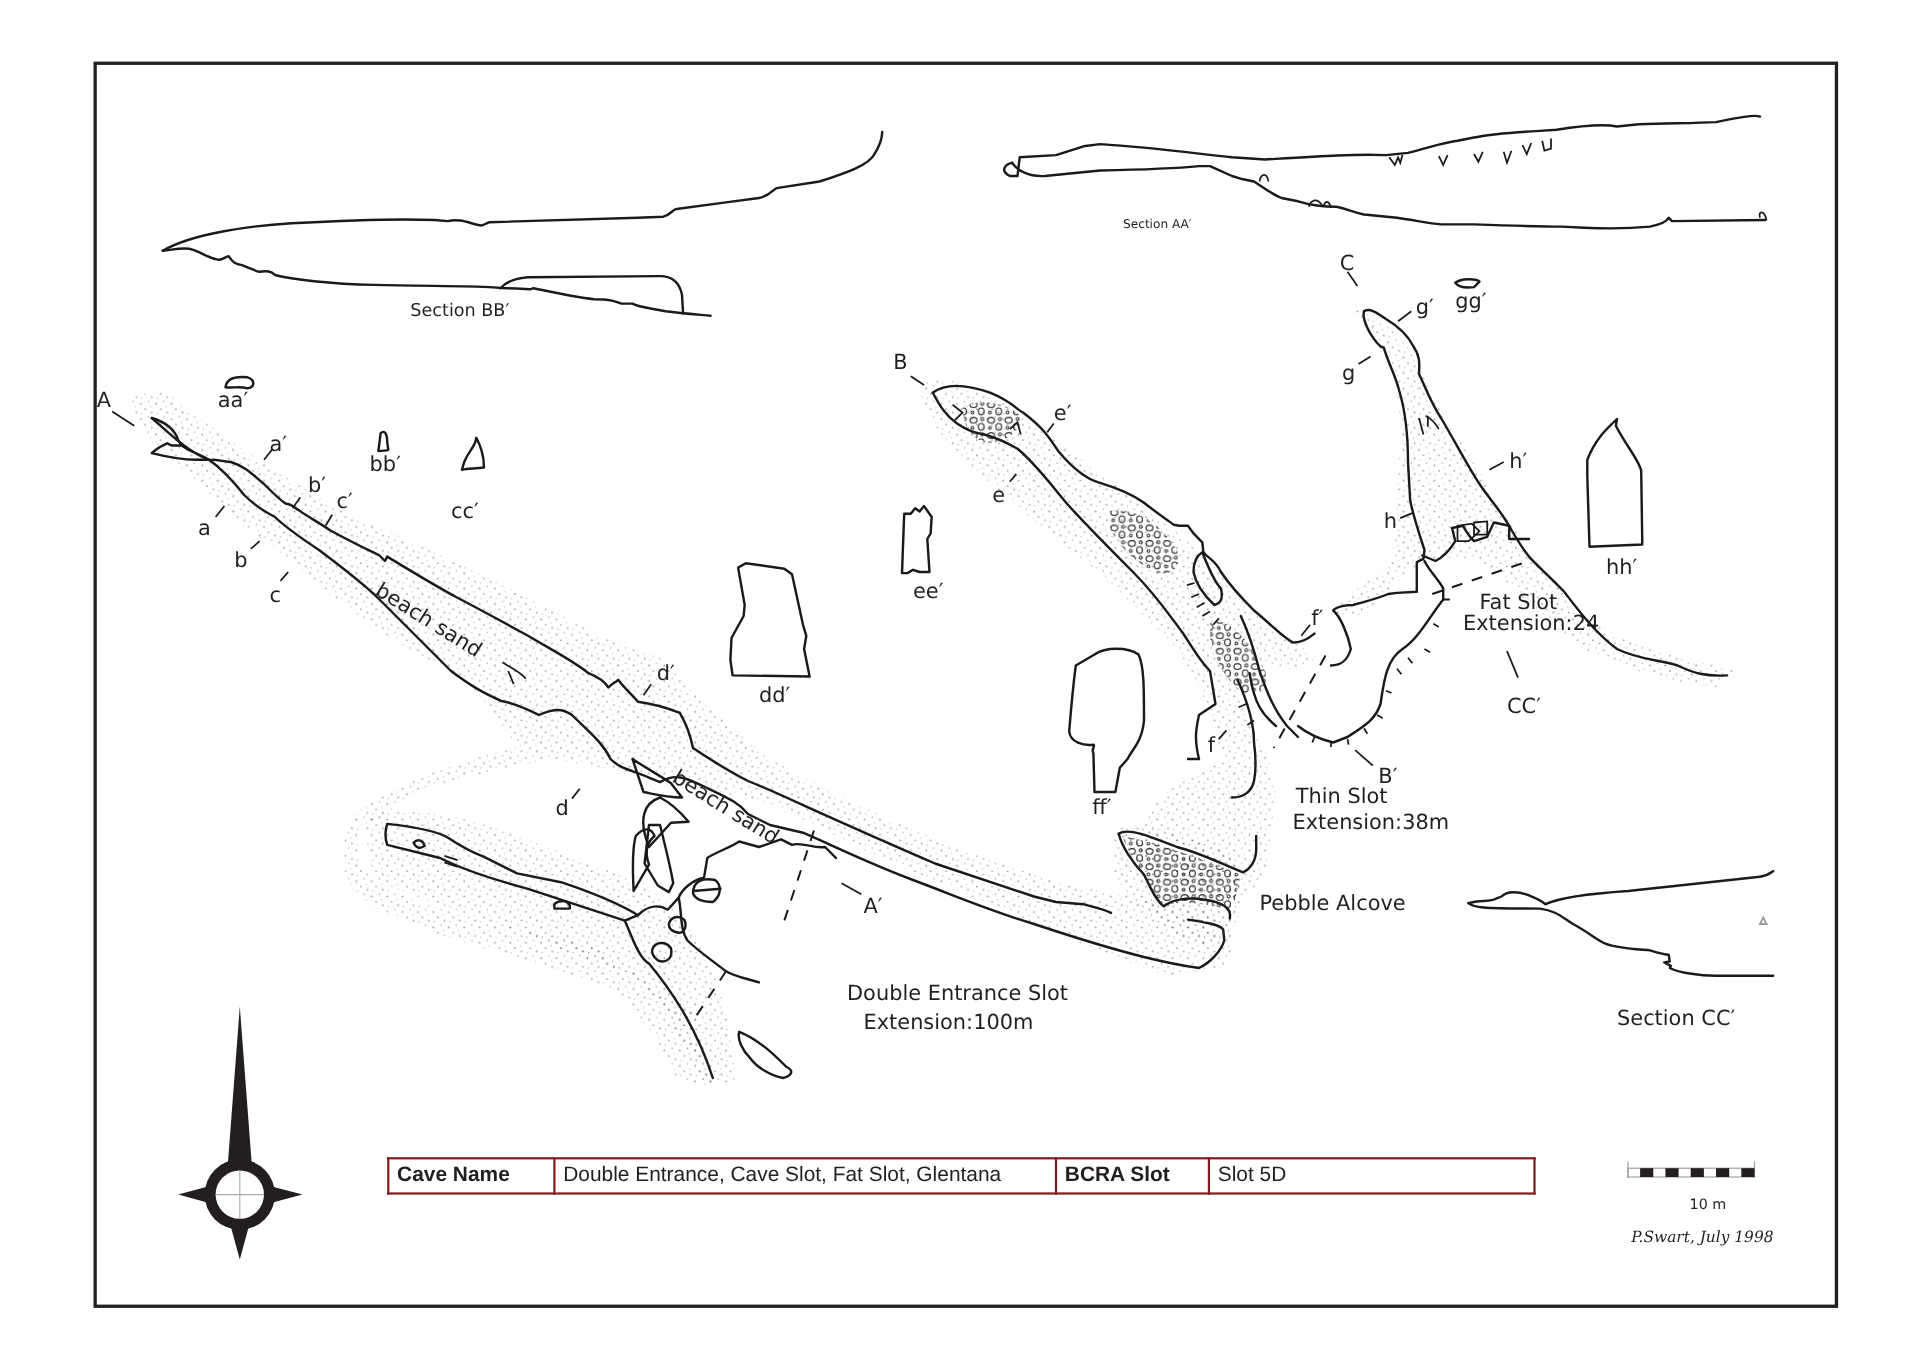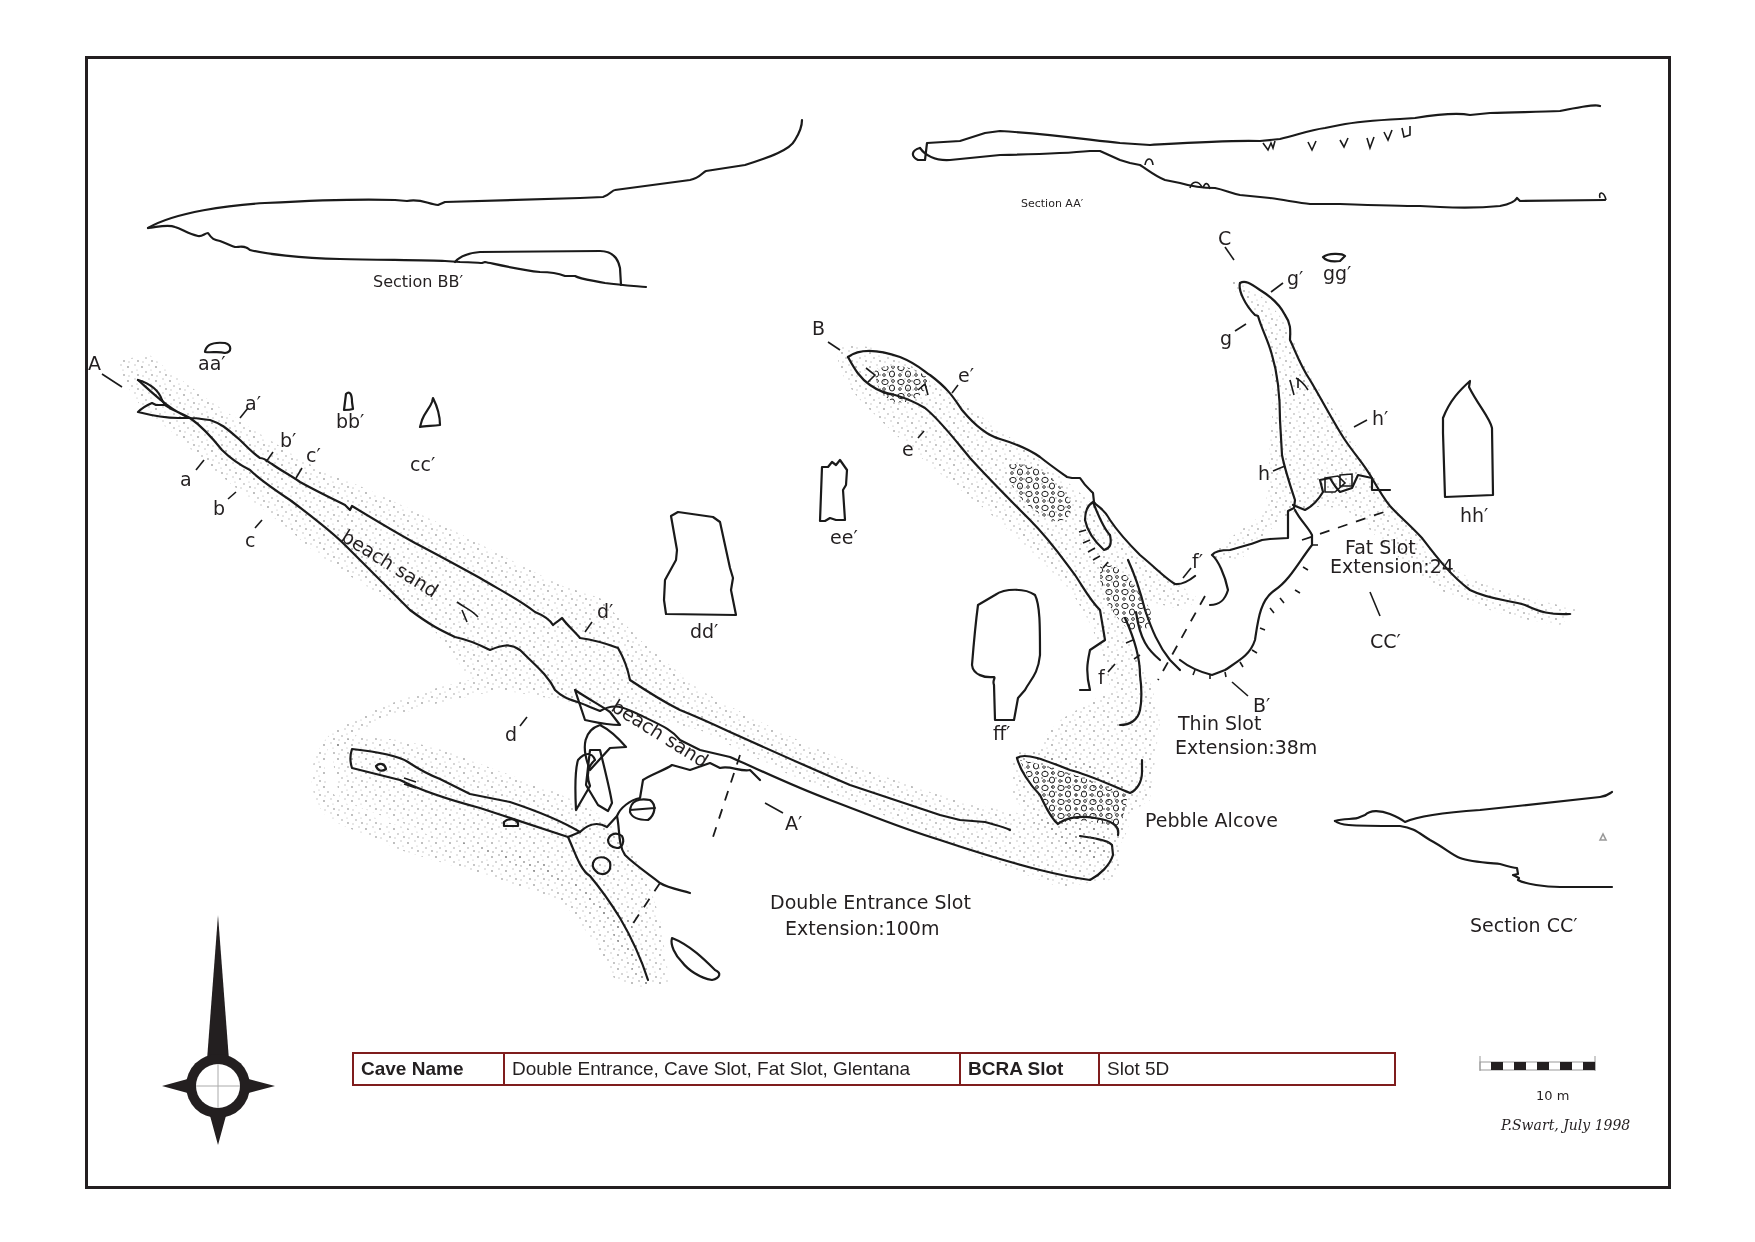--- a/index.html
+++ b/index.html
@@ -11,21 +11,21 @@
   .dash { fill:none; stroke:#1a1a1a; stroke-width:1.8; stroke-dasharray:10 9; }
   .sand { fill:url(#stipple); stroke:none; }
   .peb { fill:url(#pebbles); stroke:none; }
   .lbl { font-family:"DejaVu Sans", sans-serif; font-size:19px; fill:#231f20; }
   .lbl-sm { font-family:"DejaVu Sans", sans-serif; font-size:14px; fill:#231f20; }
   .lbl-md { font-family:"DejaVu Sans", sans-serif; font-size:20px; fill:#231f20; }
   .info { position:absolute; left:352px; top:1052px; border-collapse:collapse; font-family:"Liberation Sans", sans-serif; font-size:19px; color:#231f20; }
   .info td { border:2px solid #7f1d1d; padding:3px 7px; height:24px; white-space:nowrap; }
   .info td.k { font-weight:bold; }
   .scale-num { position:absolute; left:1508px; top:1088px; font-family:"DejaVu Sans", sans-serif; font-size:13px;margin-left:28px; }
-  .sig { position:absolute; left:1483px; top:1117px; font-family:"DejaVu Serif", serif; font-style:italic; font-size:14px;margin-left:18px; }
+  .sig { position:absolute; left:1483px; top:1117px; font-family:"DejaVu Serif", serif; font-style:italic; font-size:14px; }
 </style>
 </head>
 <body>
 
 <div class="frame"></div>
 
 <svg class="map" width="1755" height="1242" viewBox="0 0 1755 1242">
   <defs>
     <pattern id="stipple" width="14" height="14" patternUnits="userSpaceOnUse">
       <circle cx="2" cy="3" r="0.9" fill="#555"></circle>

